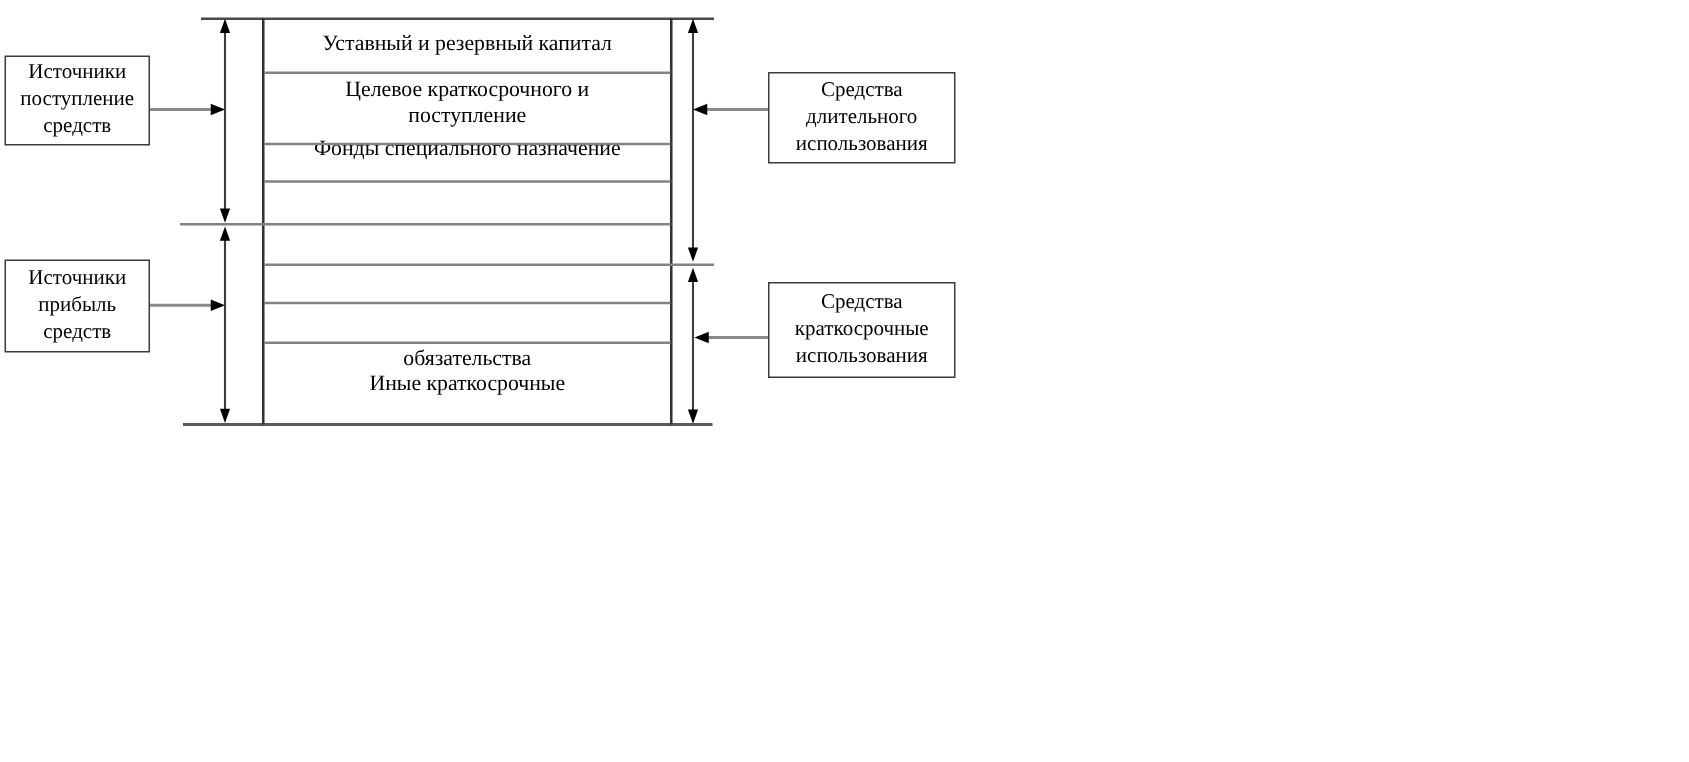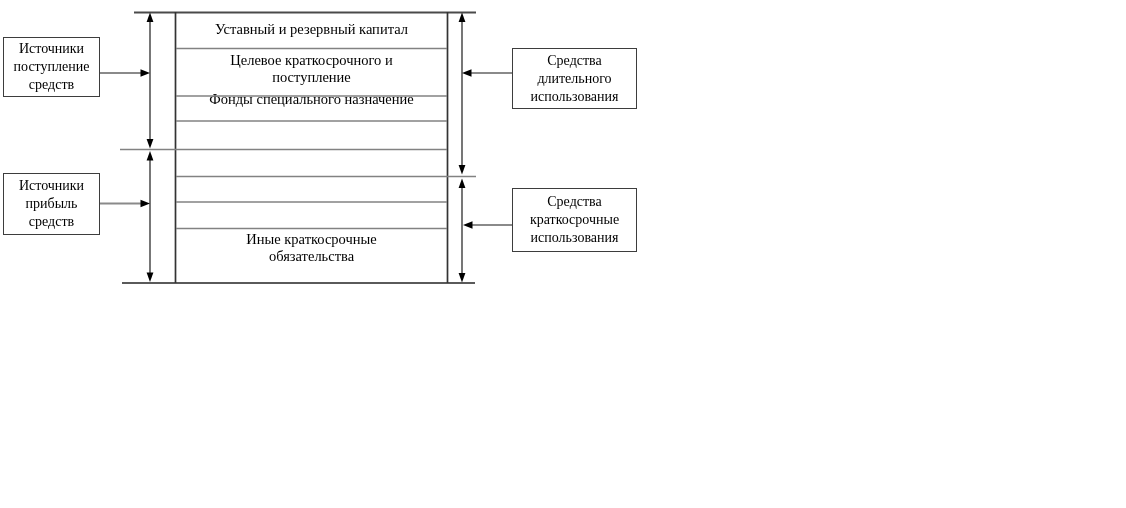--- a/index.html
+++ b/index.html
@@ -83,22 +83,22 @@
     <span>Уставный и резервный капитал</span>
   </div>
   <div class="trow r2">
     <span>Целевое краткосрочного и</span>
     <span>поступление</span>
   </div>
   <div class="trow r3">
     <span>Фонды специального назначение</span>
   </div>
   <div class="trow r8">
+    <span>обязательства</span>
     <span>Иные краткосрочные</span>
-    <span>обязательства</span>
   </div>
 
   <svg class="connectors" width="700" height="300" viewBox="0 0 700 300">
 
     <line x1="134" y1="12.5" x2="476" y2="12.5" stroke="#4a4a4a" stroke-width="1.8"></line>
     <line x1="122" y1="283" x2="475" y2="283" stroke="#5a5a5a" stroke-width="2"></line>
     <line x1="175.5" y1="12" x2="175.5" y2="283" stroke="#333333" stroke-width="1.7"></line>
     <line x1="447.5" y1="12" x2="447.5" y2="283" stroke="#333333" stroke-width="1.7"></line>
 
     <line x1="176" y1="48.5" x2="447" y2="48.5" stroke="#828282" stroke-width="1.7"></line>

